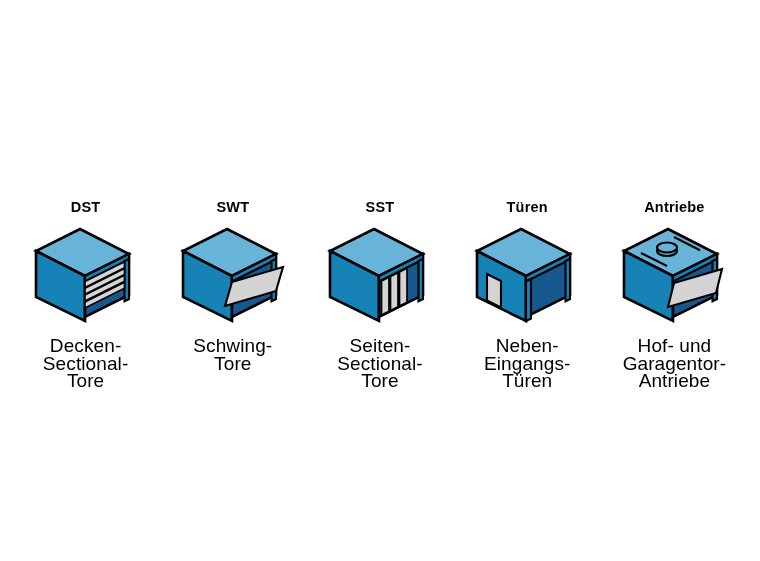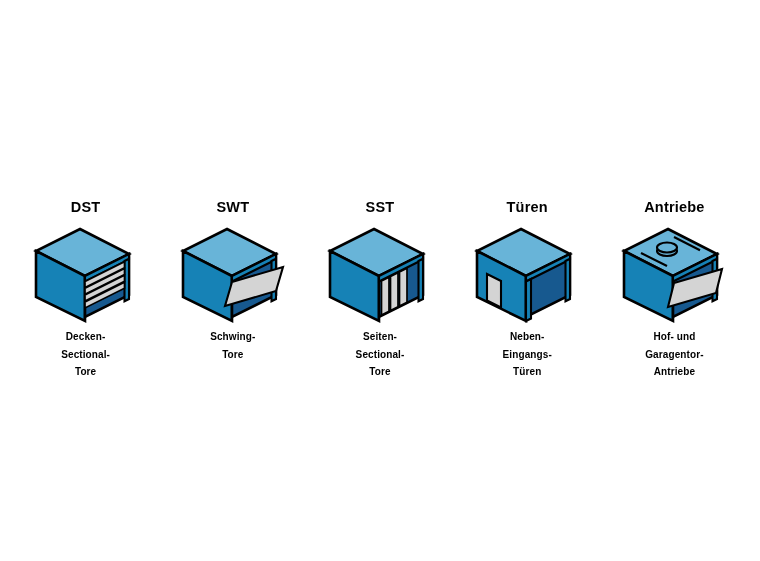--- a/index.html
+++ b/index.html
@@ -14,21 +14,21 @@
   .tile{
     width:148px;display:flex;flex-direction:column;align-items:center;
     text-align:center;cursor:default;
   }
   .code{
     font-size:14.5px;font-weight:bold;color:var(--text,#000);
     line-height:17px;margin-bottom:8px;letter-spacing:.2px;
   }
   .icon{display:block;}
   .name{
-    font-size:10px;font-weight:bold;color:var(--text,#000);
+    margin-top:9px;font-size:19px;font-weight:normal;color:var(--text,#000);
     line-height:17.5px;letter-spacing:.1px;
   }
   .name span{display:block;}
   svg .ol{stroke:var(--outline,#000);stroke-width:2.6;stroke-linejoin:miter;}
   svg .thin{stroke:var(--outline,#000);stroke-width:1.7;}
   svg .mid{stroke:var(--outline,#000);stroke-width:2.1;}
 </style>
 </head>
 <body>
 

